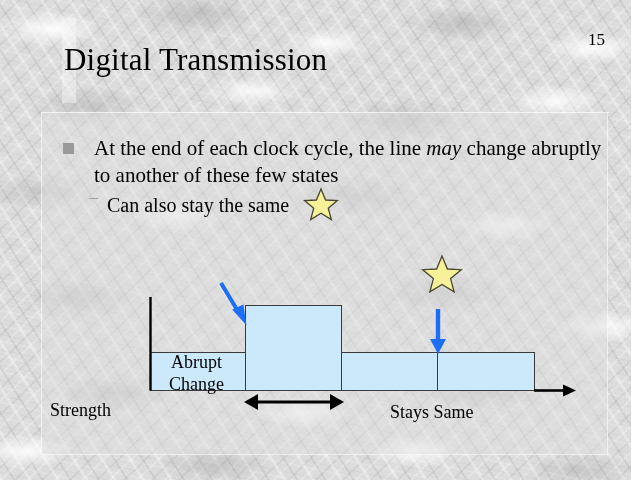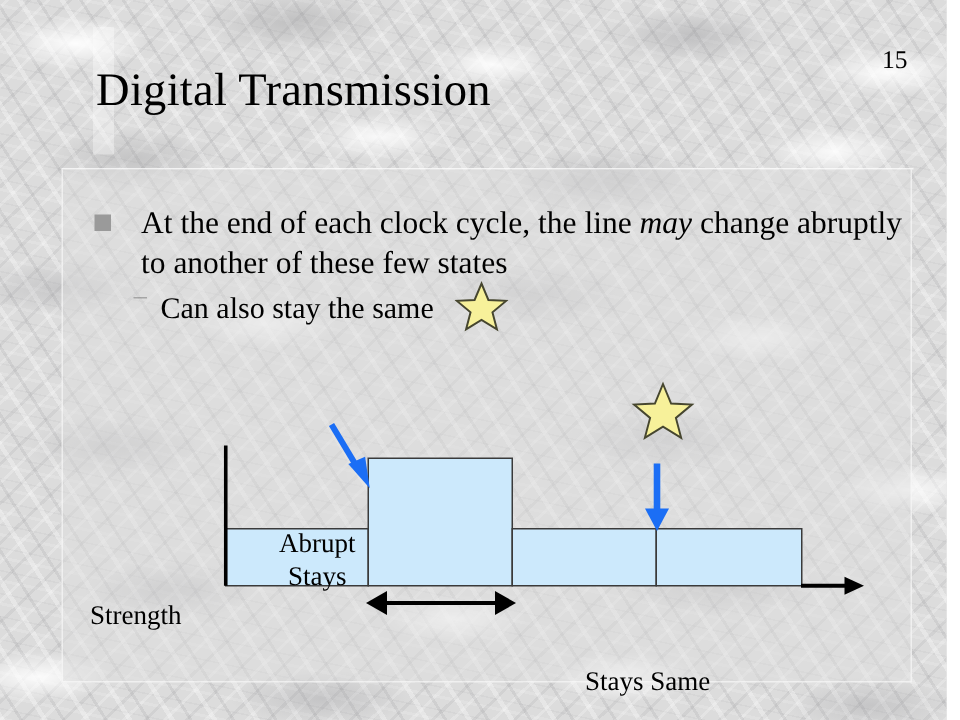--- a/index.html
+++ b/index.html
@@ -125,23 +125,23 @@
     position: absolute; left: 0; top: 113px;
     width: 640px; height: 342px;
   }
   #diagram svg { display: block; }
 
   .dlabel {
     position: absolute;
     font-size: 18px; color: #000;
     white-space: nowrap;
   }
-  #label-strength { left: 60px;  top: 287px; }
-  #label-abrupt   { left: 186px; top: 238px; text-align: center; line-height: 22px; }
-  #label-stays    { left: 390px; top: 289px; margin-top: 42px; }
+  #label-strength { left: 50px;  top: 287px; }
+  #label-abrupt   { left: 169px; top: 238px; text-align: center; line-height: 22px; }
+  #label-stays    { left: 390px; top: 289px; }
 </style>
 </head>
 <body>
 
 <div id="slide">
 
   <div id="title-accent-bar"></div>
   <div id="page-title">Digital Transmission</div>
   <div id="page-number">15</div>
   <div id="header-rule"></div>
@@ -198,20 +198,20 @@
         <line x1="254" y1="289" x2="334" y2="289" stroke="#000" stroke-width="2.8"></line>
         <polygon points="258,281 244,289 258,297" fill="#000"></polygon>
         <polygon points="330,281 344,289 330,297" fill="#000"></polygon>
       </g>
     </svg>
 
     <div class="dlabel" id="label-strength">Strength</div>
 
     <div class="dlabel" id="label-abrupt">
       <div>Abrupt</div>
-      <div>Stays</div>
+      <div>Change</div>
     </div>
 
     <div class="dlabel" id="label-stays">Stays Same</div>
 
   </div>
 
 </div>
 
 </body></html>

